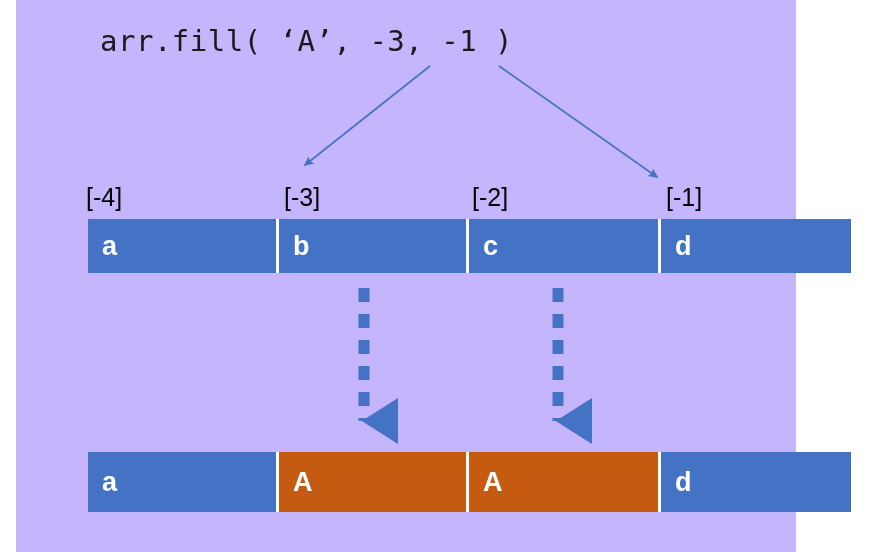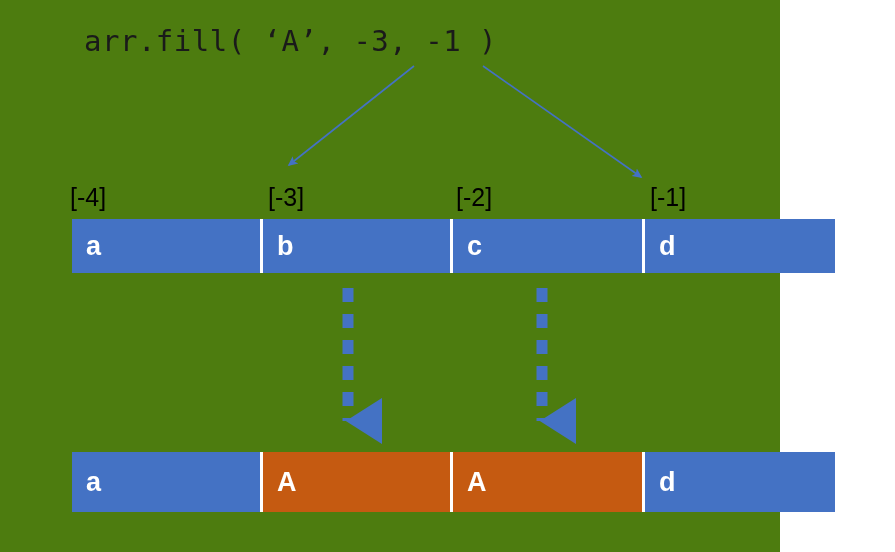--- a/index.html
+++ b/index.html
@@ -10,21 +10,22 @@
     width: 895px;
     height: 552px;
     background: #ffffff;
     font-family: "Liberation Sans", sans-serif;
     overflow: hidden;
   }
   #stage {
     position: relative;
     width: 780px;
     height: 552px;
-    background: #4d7c0f;
+    background: #c4b5fd;
+    margin-left: 16px;
   }
 
   
   .code-line {
     position: absolute;
     left: 84px;
     top: 22px;
     font-family: "DejaVu Sans Mono", "Liberation Mono", monospace;
     font-size: 29px;
     line-height: 38px;

